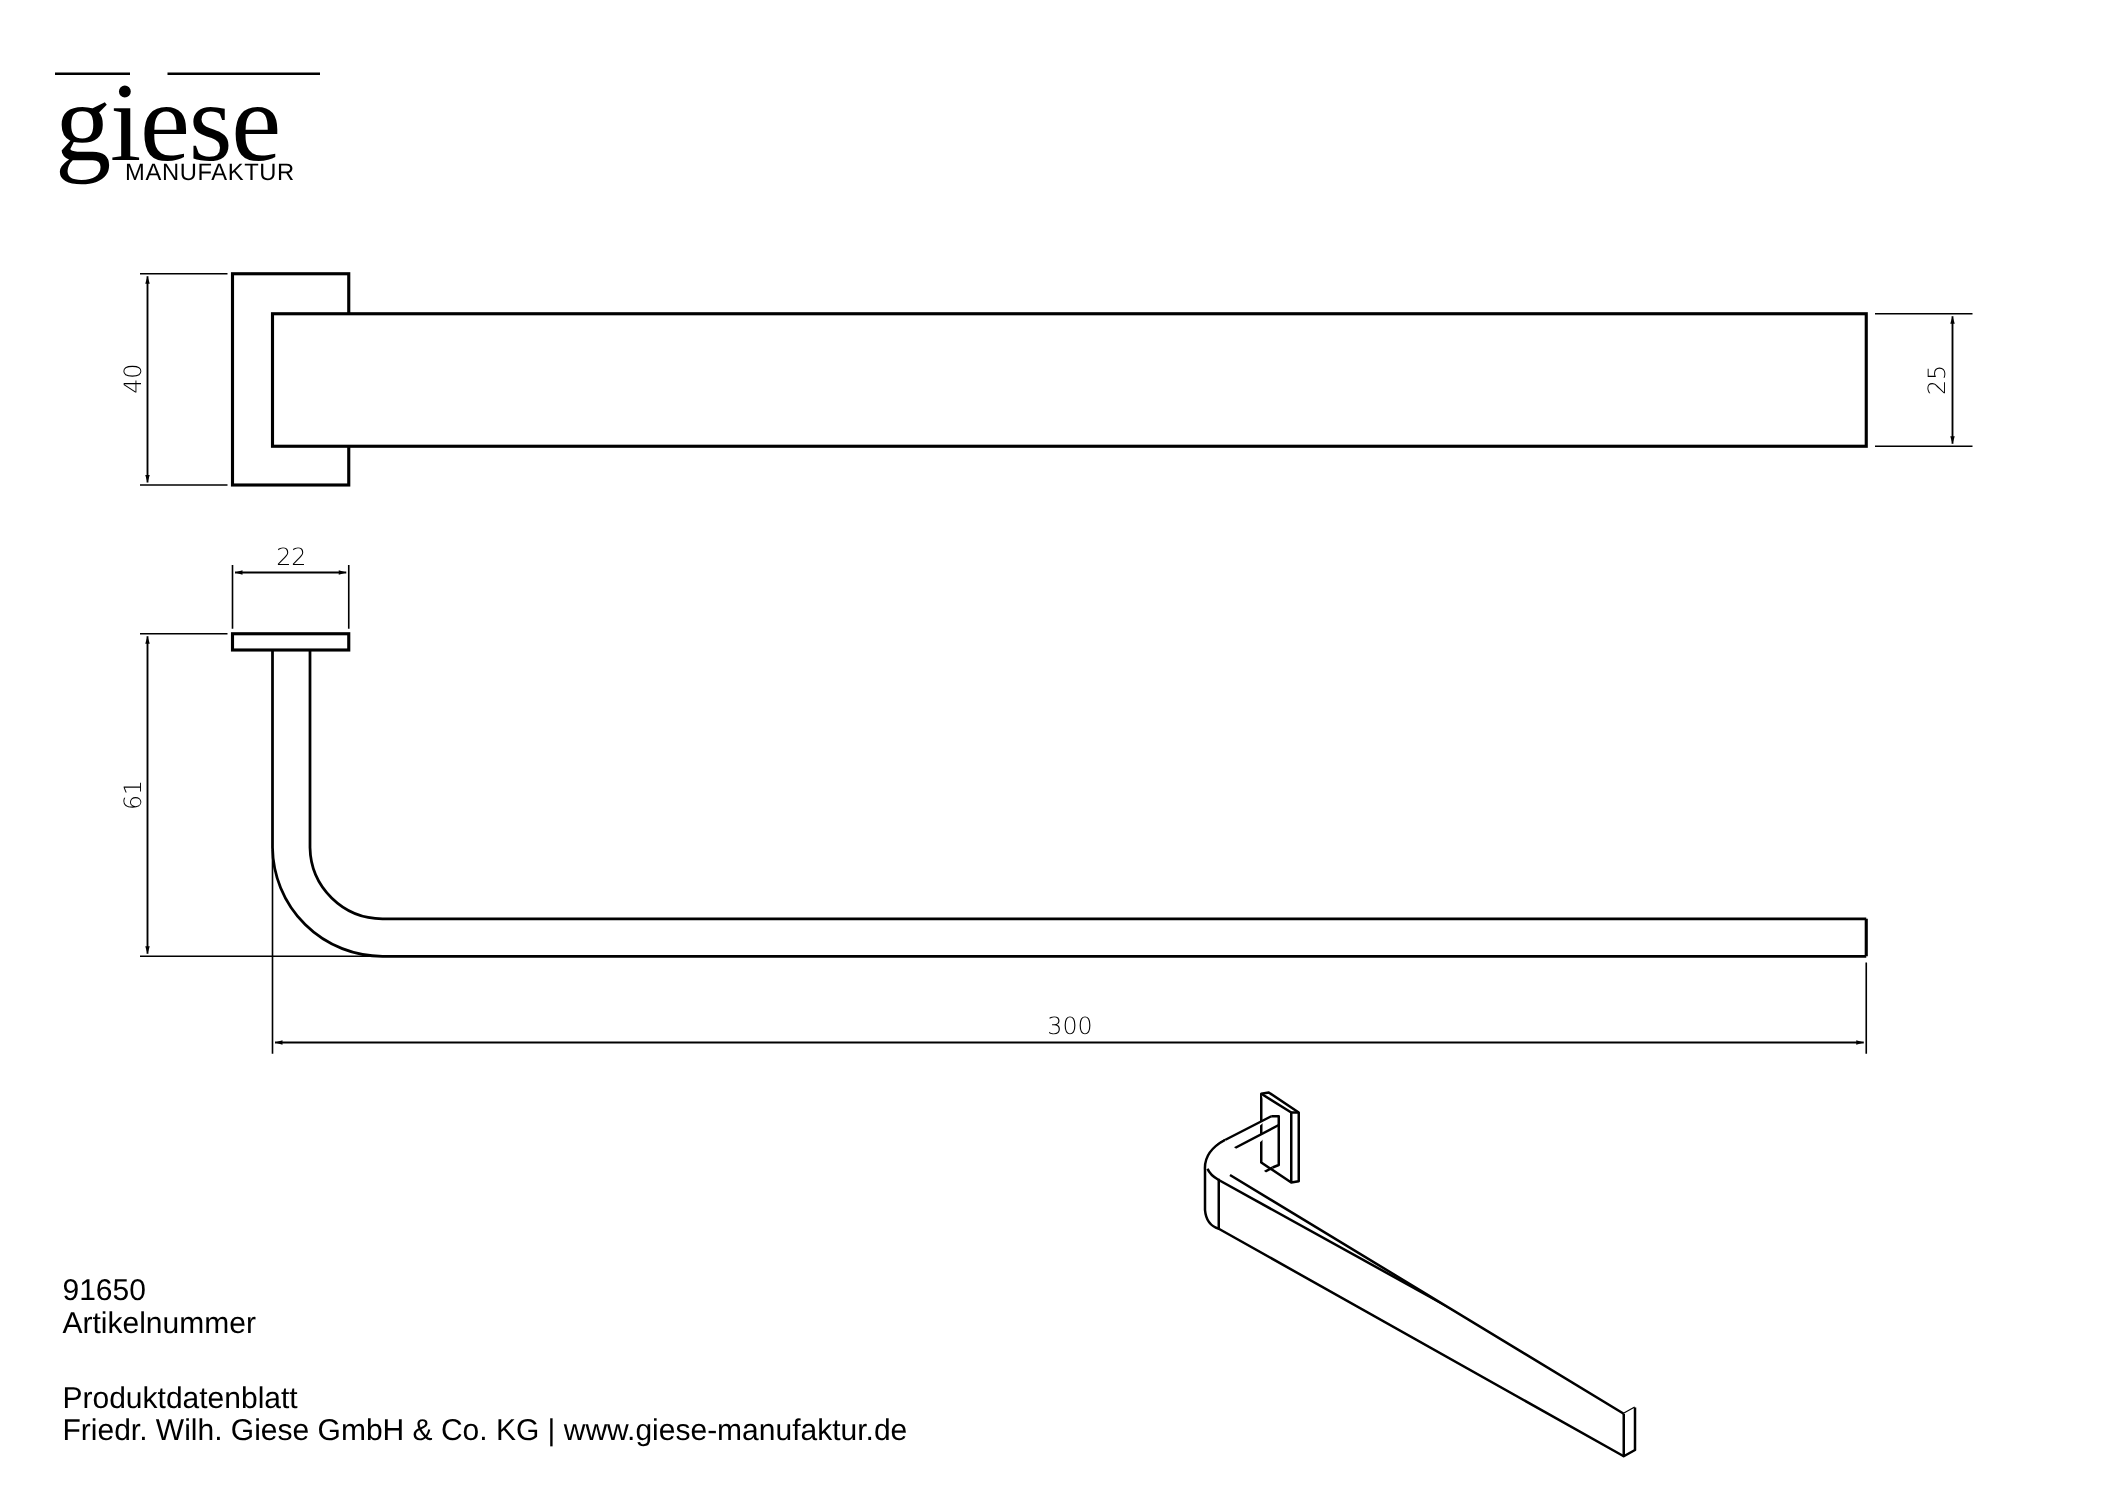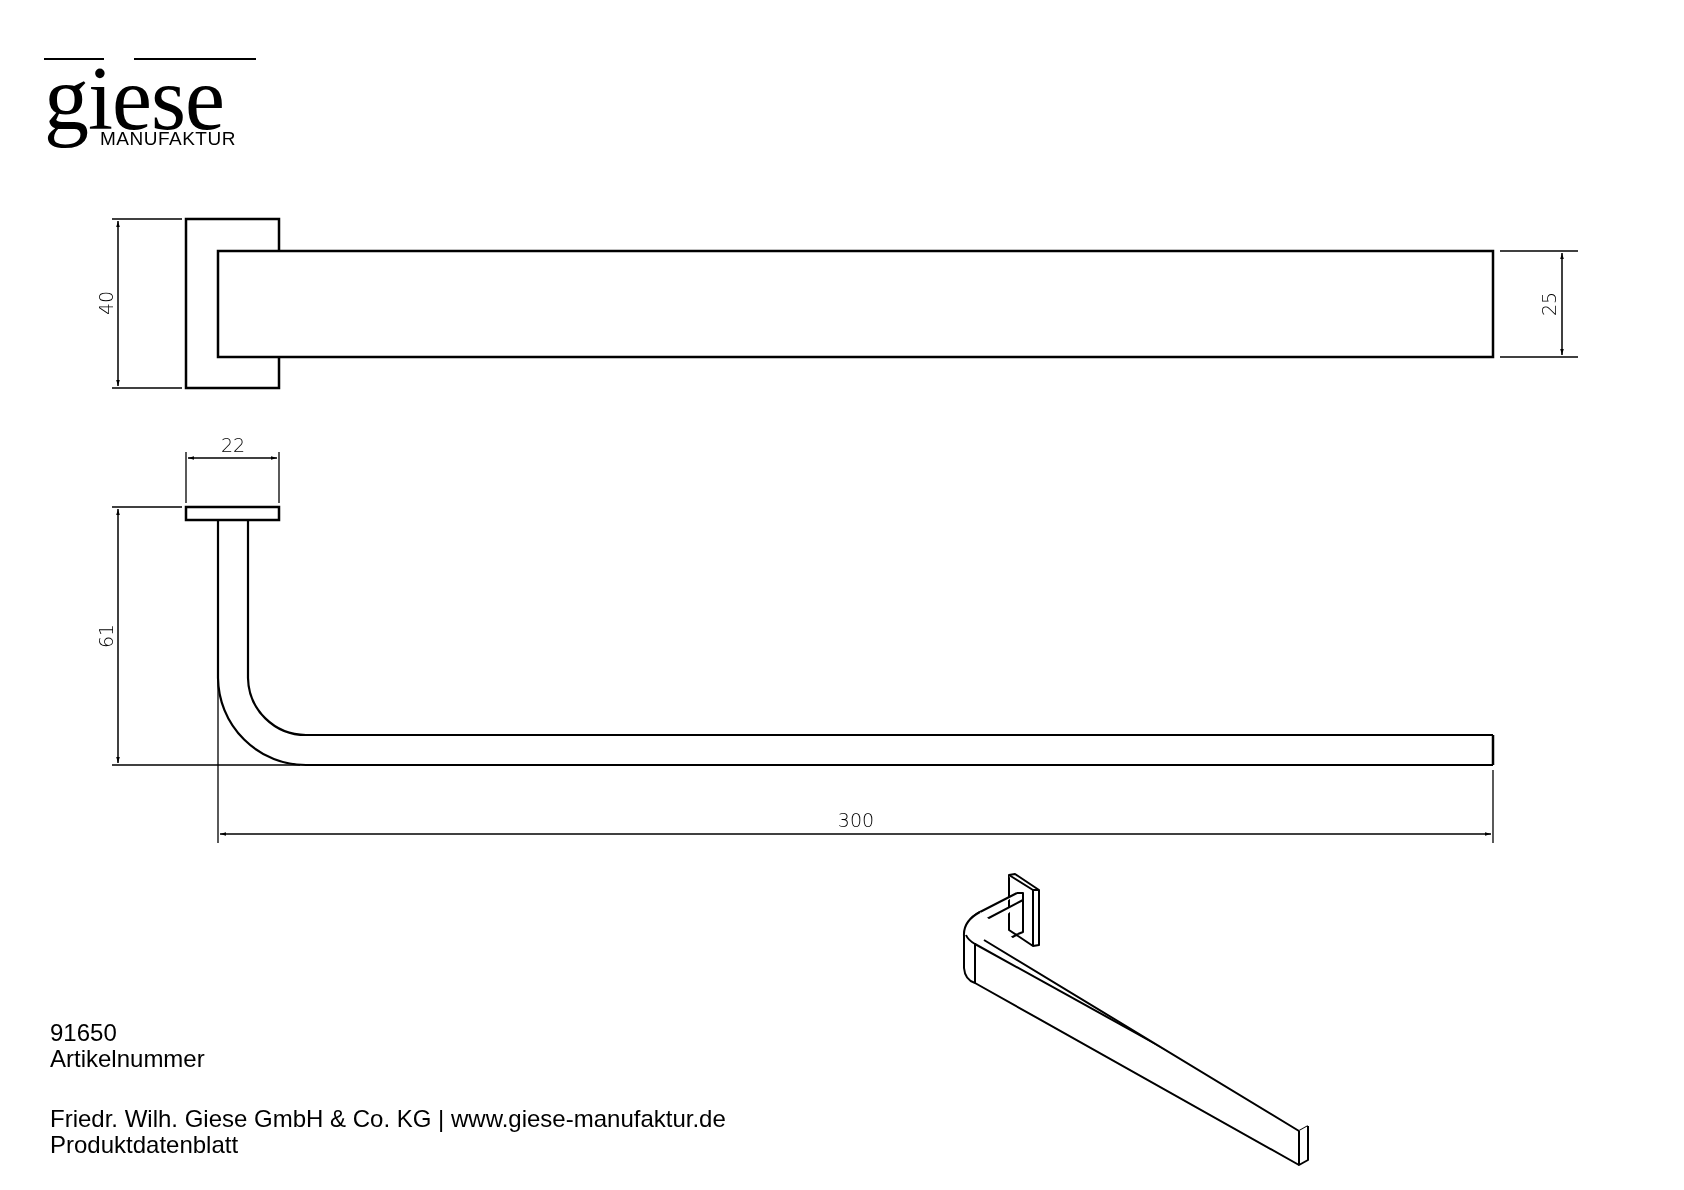--- a/index.html
+++ b/index.html
@@ -89,15 +89,15 @@
 
     <path d="M1299 1131 L1299 1165 L1308 1160 L1308 1126"></path>
   </g>
 </svg>
 
 <div class="footer" style="top:1020px;">
   <div>91650</div>
   <div>Artikelnummer</div>
 </div>
 <div class="footer" style="top:1106px;">
+  <div>Produktdatenblatt</div>
   <div>Friedr. Wilh. Giese GmbH &amp; Co. KG | www.giese-manufaktur.de</div>
-  <div>Produktdatenblatt</div>
 </div>
 
 </body></html>

